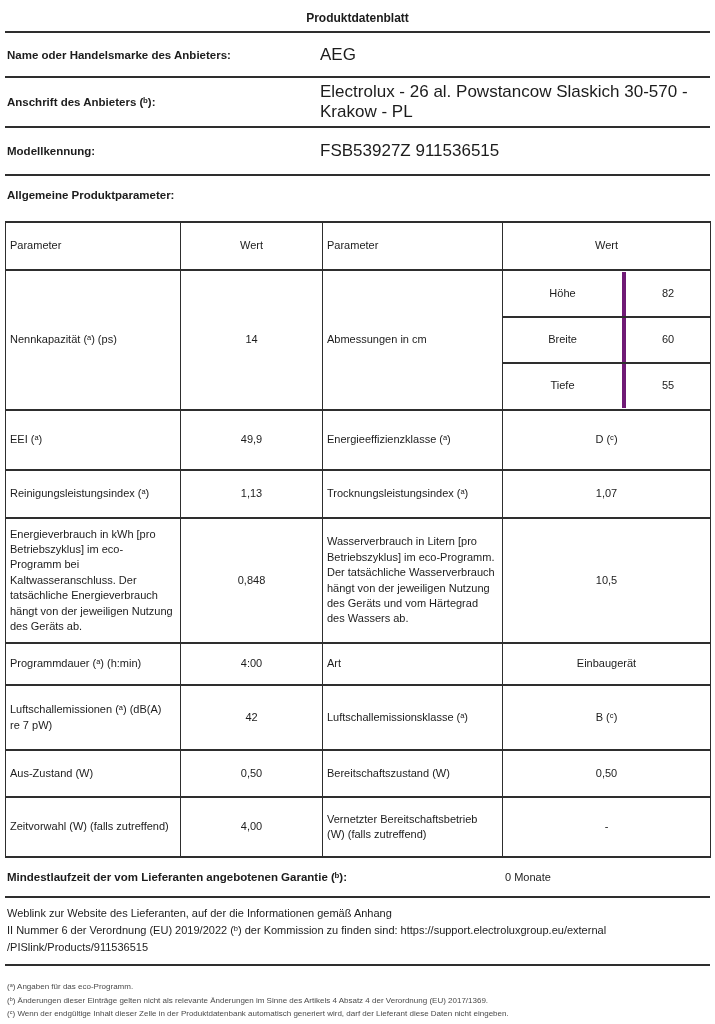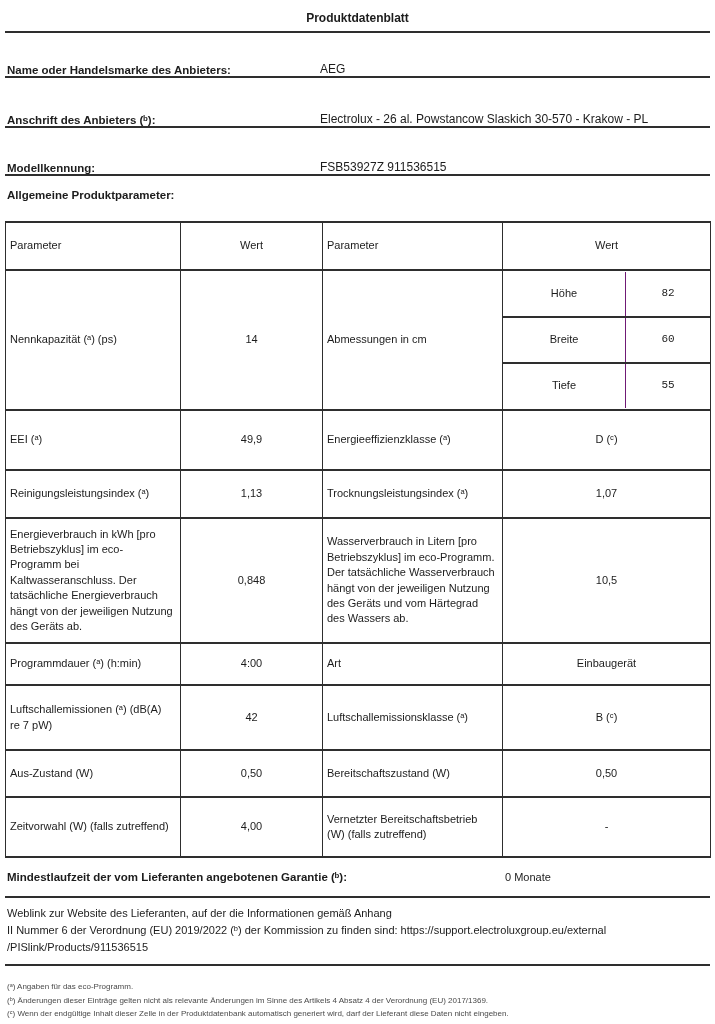--- a/index.html
+++ b/index.html
@@ -7,42 +7,42 @@
   .page {
     width:715px; height:1024px; margin:0 auto; background:#ffffff;
     font-family:"Liberation Sans","DejaVu Sans",sans-serif;
     color:#1c1c1c; font-size:11px; padding:4px 5px; overflow:hidden;
   }
   .doc-title {
     text-align:center; font-weight:bold; font-size:12px;
     padding-top:7px; padding-bottom:6px;
   }
   .rule { border-bottom:2px solid #2e2e2e; }
-  .info-row { display:flex; align-items:flex-end; border-bottom:2px solid #2e2e2e; }
+  .info-row { display:flex; align-items:center; border-bottom:2px solid #2e2e2e; }
   .info-row .lbl { flex:0 0 315px; font-weight:bold; font-size:11.5px; padding-left:2px; }
-  .info-row .val { flex:1; font-size:12px; }
+  .info-row .val { flex:1; font-size:17px; }
   .h-name { height:45px; }
   .h-addr { height:50px; }
   .h-model { height:48px; }
   .section-heading { font-weight:bold; font-size:11.5px; padding:13px 0 0 2px; height:45px; }
   table.params { border-collapse:collapse; width:705px; table-layout:fixed; }
   table.params td {
     border-left:1px solid #2e2e2e; border-right:1px solid #2e2e2e;
     border-top:2px solid #2e2e2e; border-bottom:2px solid #2e2e2e;
     vertical-align:middle; font-size:11px; line-height:1.4;
   }
   td.p { text-align:left; padding:4px 6px 4px 4px; }
   td.v { text-align:center; padding:4px 2px; }
   td.hdr { text-align:left; padding-left:4px; }
   td.hdr-c { text-align:center; }
   td.dims { padding:0; }
   .dim-row { display:flex; align-items:stretch; border-bottom:2px solid #2e2e2e; height:46px; }
   .dim-row:last-child { border-bottom:none; height:44px;text-align:right; }
-  .dim-label { width:123px; border-right:1px solid #701a75; display:flex; align-items:center; justify-content:center; }
-  .dim-value { flex:1; display:flex; align-items:center; justify-content:center;font-family:Liberation Mono, monospace; }
+  .dim-label { width:123px; border-right:4px solid #701a75; display:flex; align-items:center; justify-content:center; }
+  .dim-value { flex:1; display:flex; align-items:center; justify-content:center; }
   .footer-row { position:relative; display:flex; align-items:center; border-bottom:2px solid #2e2e2e; height:40px; }
   .footer-row .lbl { font-weight:bold; font-size:11.5px; padding-left:2px; }
   .footer-row .val { position:absolute; font-size:11px; }
   .val-guarantee { left:500px; }
   .val-weitere { left:175px; }
   .weblink { padding:7px 0 8px 2px; border-bottom:2px solid #2e2e2e; font-size:11px; line-height:1.55; }
   .footnotes { padding:14px 0 8px 2px; color:#4a4a4a; font-size:8px; line-height:1.7; }
 </style>
 </head>
 <body>

